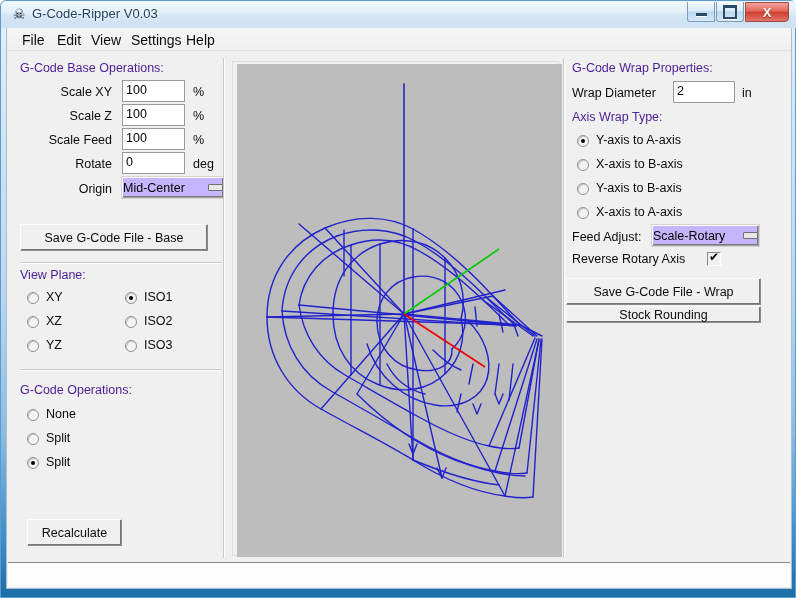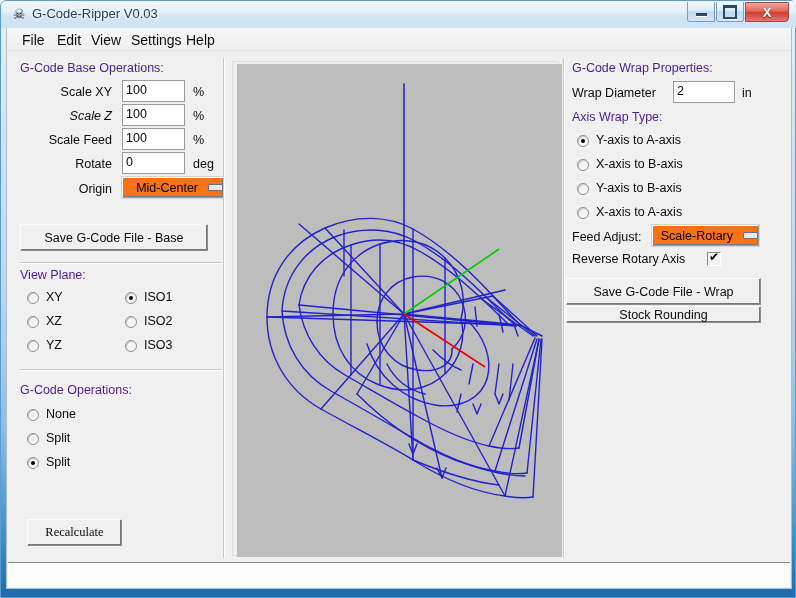--- a/index.html
+++ b/index.html
@@ -117,28 +117,28 @@
     color: #000;
     padding: 1px 2px 4px 3px;
     outline: none;
   }
   .unit {
     position: absolute; font-size: 12.5px; color: #0b0b0b;
   }
   .optmenu {
     position: absolute;
     height: 21px;
-    background: #f97316;
+    background: #c4b5fd;
     border: 1px solid #a0a0a0;
     border-top-color: #ffffff;
     border-left-color: #ffffff;
     box-shadow: inset -1px -1px 0 #7a7a7a, 0 0 0 1px #d4d4d4;
     box-sizing: border-box;
     font-size: 12.5px; color: #000;
-    display: flex; align-items: center; justify-content: flex-end;
+    display: flex; align-items: center; justify-content: space-between;
     cursor: default;
   }
   .optmenu .om-label { margin-right: 10px; }
   .om-ind {
     width: 13px; height: 5px;
     background: #e8e8e8;
     border: 1px solid #707070;
     border-radius: 1px;
   }
   .btn {
@@ -249,21 +249,21 @@
       <div class="menu-item" style="left:119px">Settings</div>
       <div class="menu-item" style="left:174px">Help</div>
     </div>
 
     <div class="panel-title" style="left:13px; top:33px;">G-Code Base Operations:</div>
 
     <div class="field-label" style="left:10px; top:57px; width:95px;">Scale XY</div>
     <input class="txtinput" style="left: 115px; top: 52px; width: 63px; height: 22px;" value="100">
     <div class="unit" style="left:186px; top:57px;">%</div>
 
-    <div class="field-label" style="left:10px; top:81px; width:95px;font-style:italic;">Scale Z</div>
+    <div class="field-label" style="left:10px; top:81px; width:95px;">Scale Z</div>
     <input class="txtinput" style="left: 115px; top: 76px; width: 63px; height: 22px;" value="100">
     <div class="unit" style="left:186px; top:81px;">%</div>
 
     <div class="field-label" style="left:10px; top:105px; width:95px;">Scale Feed</div>
     <input class="txtinput" style="left: 115px; top: 100px; width: 63px; height: 22px;" value="100">
     <div class="unit" style="left:186px; top:105px;">%</div>
 
     <div class="field-label" style="left:10px; top:129px; width:95px;">Rotate</div>
     <input class="txtinput" style="left: 115px; top: 124px; width: 63px; height: 22px;" value="0">
     <div class="unit" style="left:186px; top:129px;">deg</div>
@@ -315,21 +315,21 @@
     </div>
     <div class="radio" style="left:20px; top:403px;">
       <span class="rdot"></span>
       <span class="rlabel">Split</span>
     </div>
     <div class="radio checked" style="left:20px; top:427px;">
       <span class="rdot"></span>
       <span class="rlabel">Split</span>
     </div>
 
-    <div class="btn" style="left:20px; top:491px; width:95px; height:27px;font-family:Liberation Serif, serif;">Recalculate</div>
+    <div class="btn" style="left:20px; top:491px; width:95px; height:27px;">Recalculate</div>
 
     <div class="vsep" style="left:216px; top:30px; height:500px;"></div>
 
     <div id="canvas-wrap">
       <svg id="gcanvas" viewBox="0 0 325 493">
         <rect x="0" y="0" width="325" height="493" fill="#bdbdbd"></rect>
         <g stroke="#2222cc" fill="none" stroke-width="1.4" stroke-linejoin="round" stroke-linecap="round">
 
           <path d="M30 253 C30 212 52 180 88 164 C120 150 152 152 176 165 C205 181 232 206 256 232 C268 245 276 254 283 261"></path>
 

